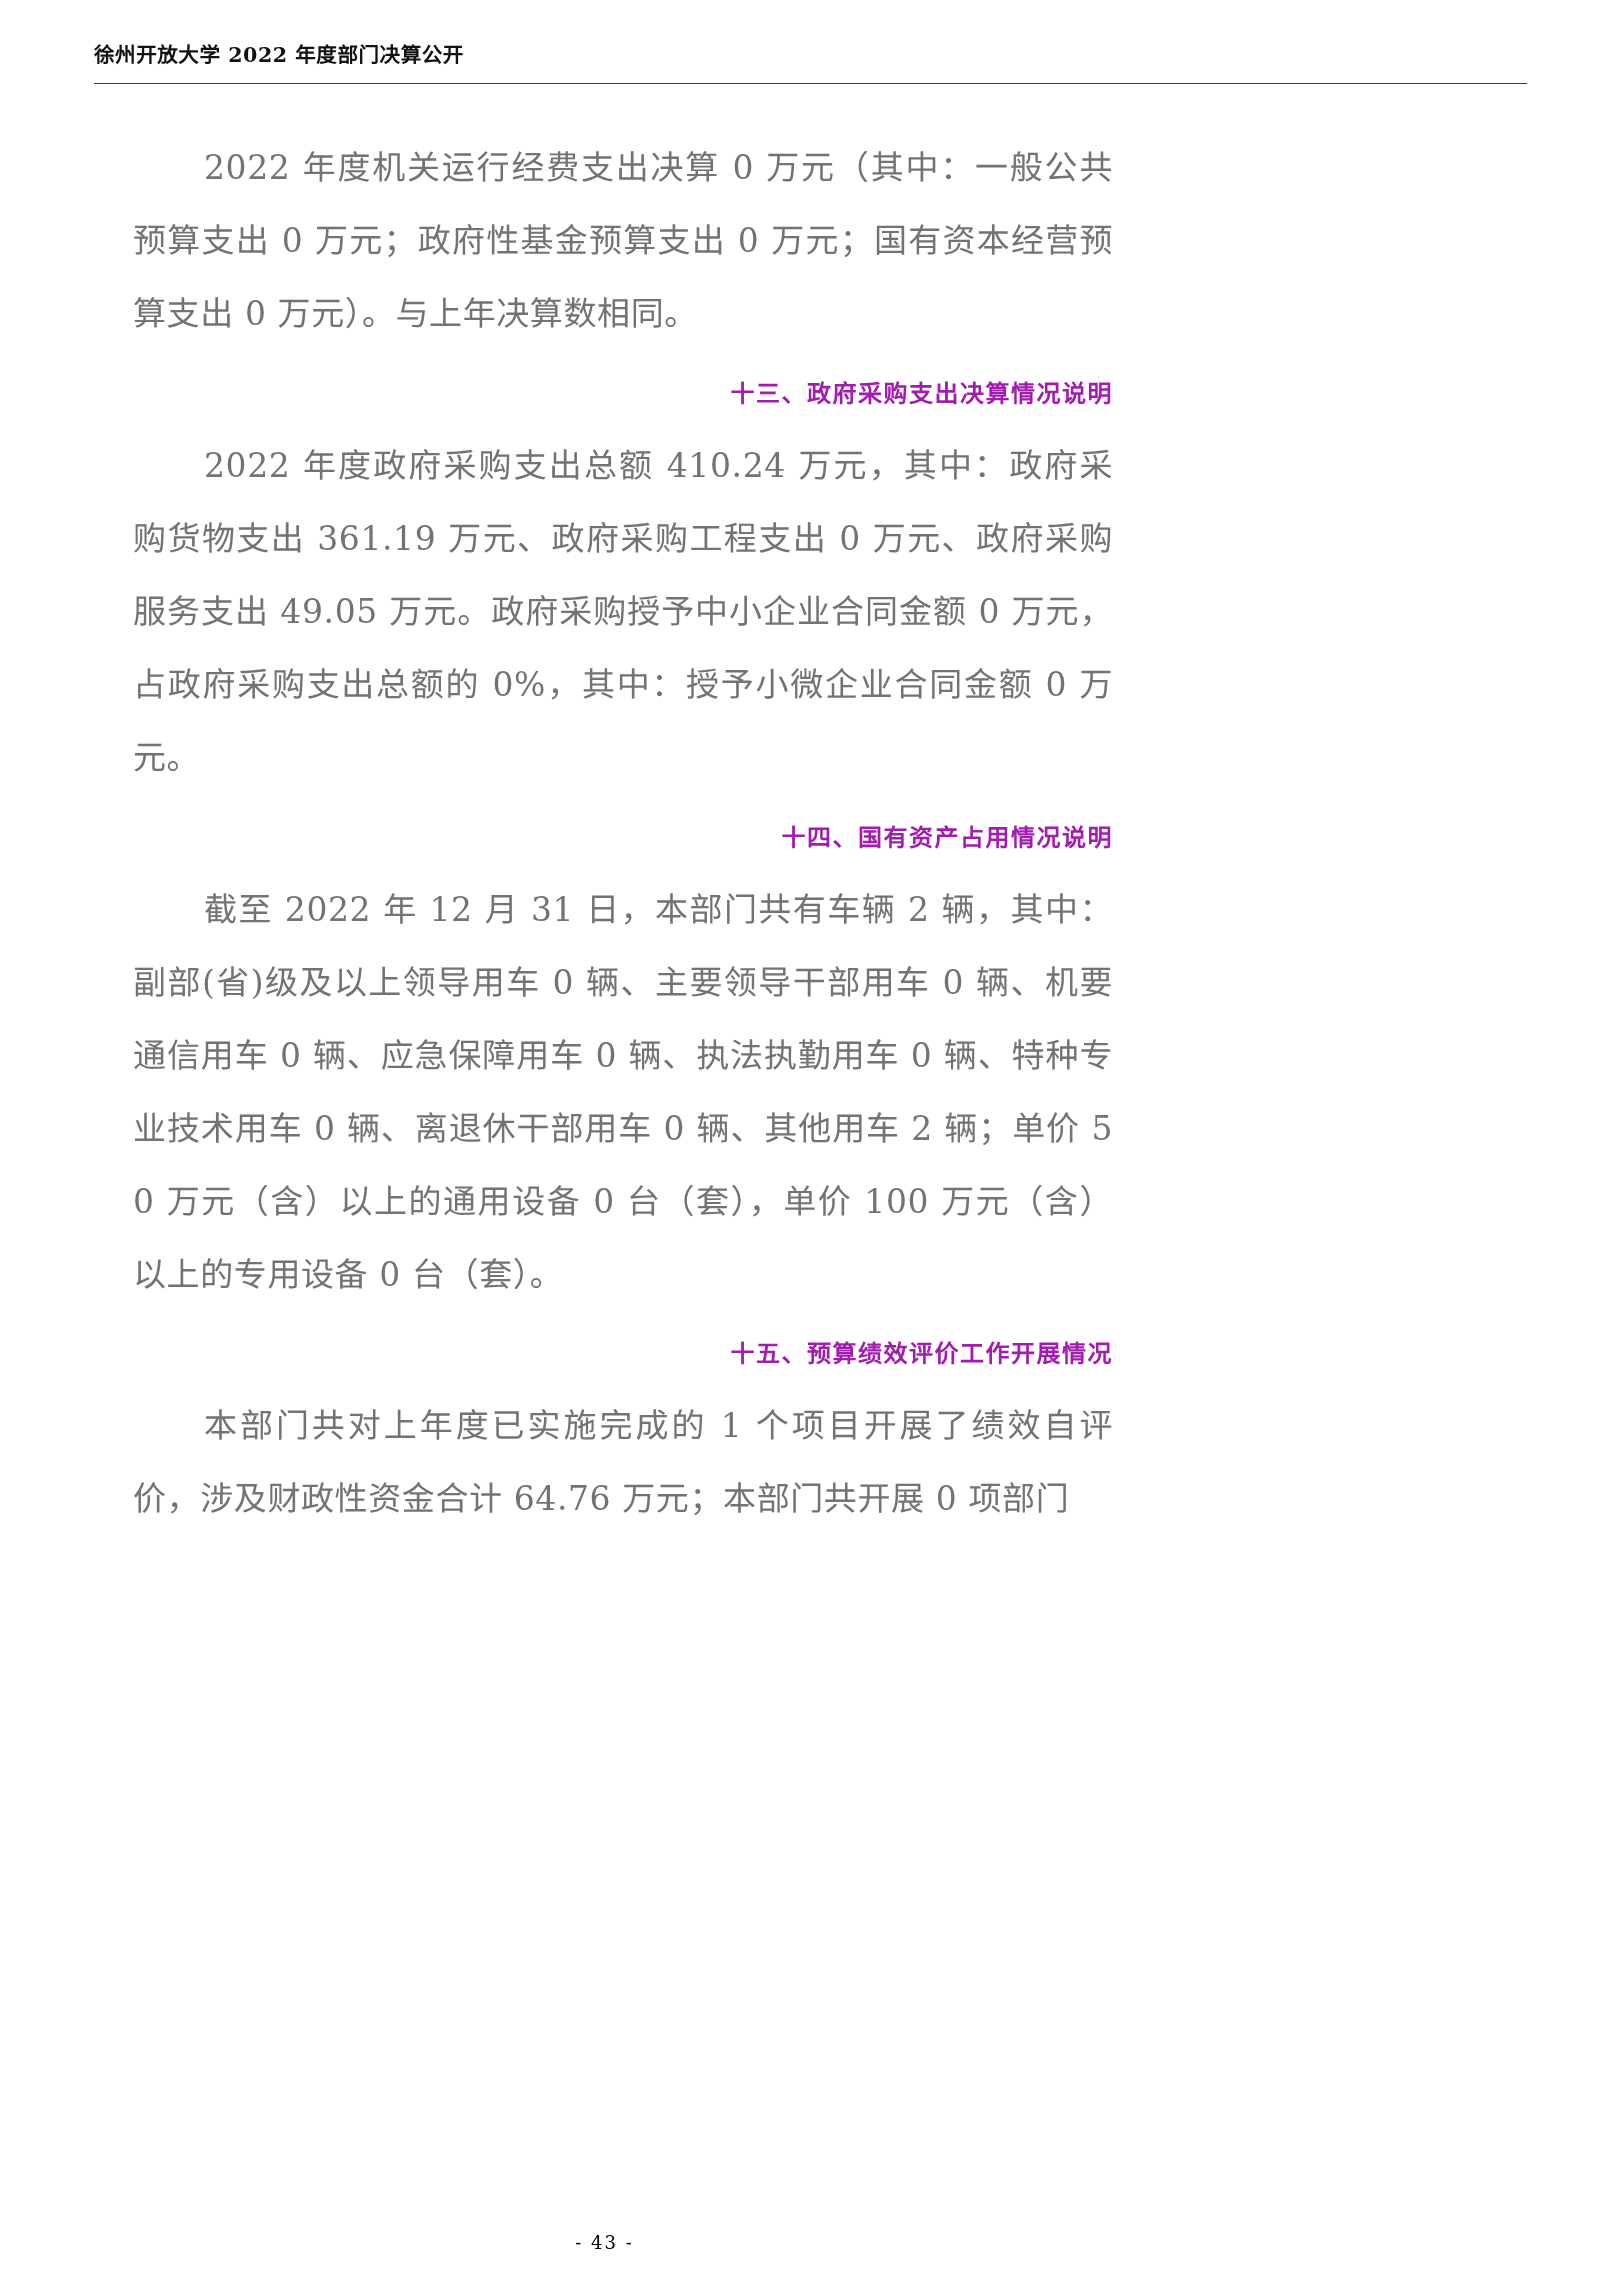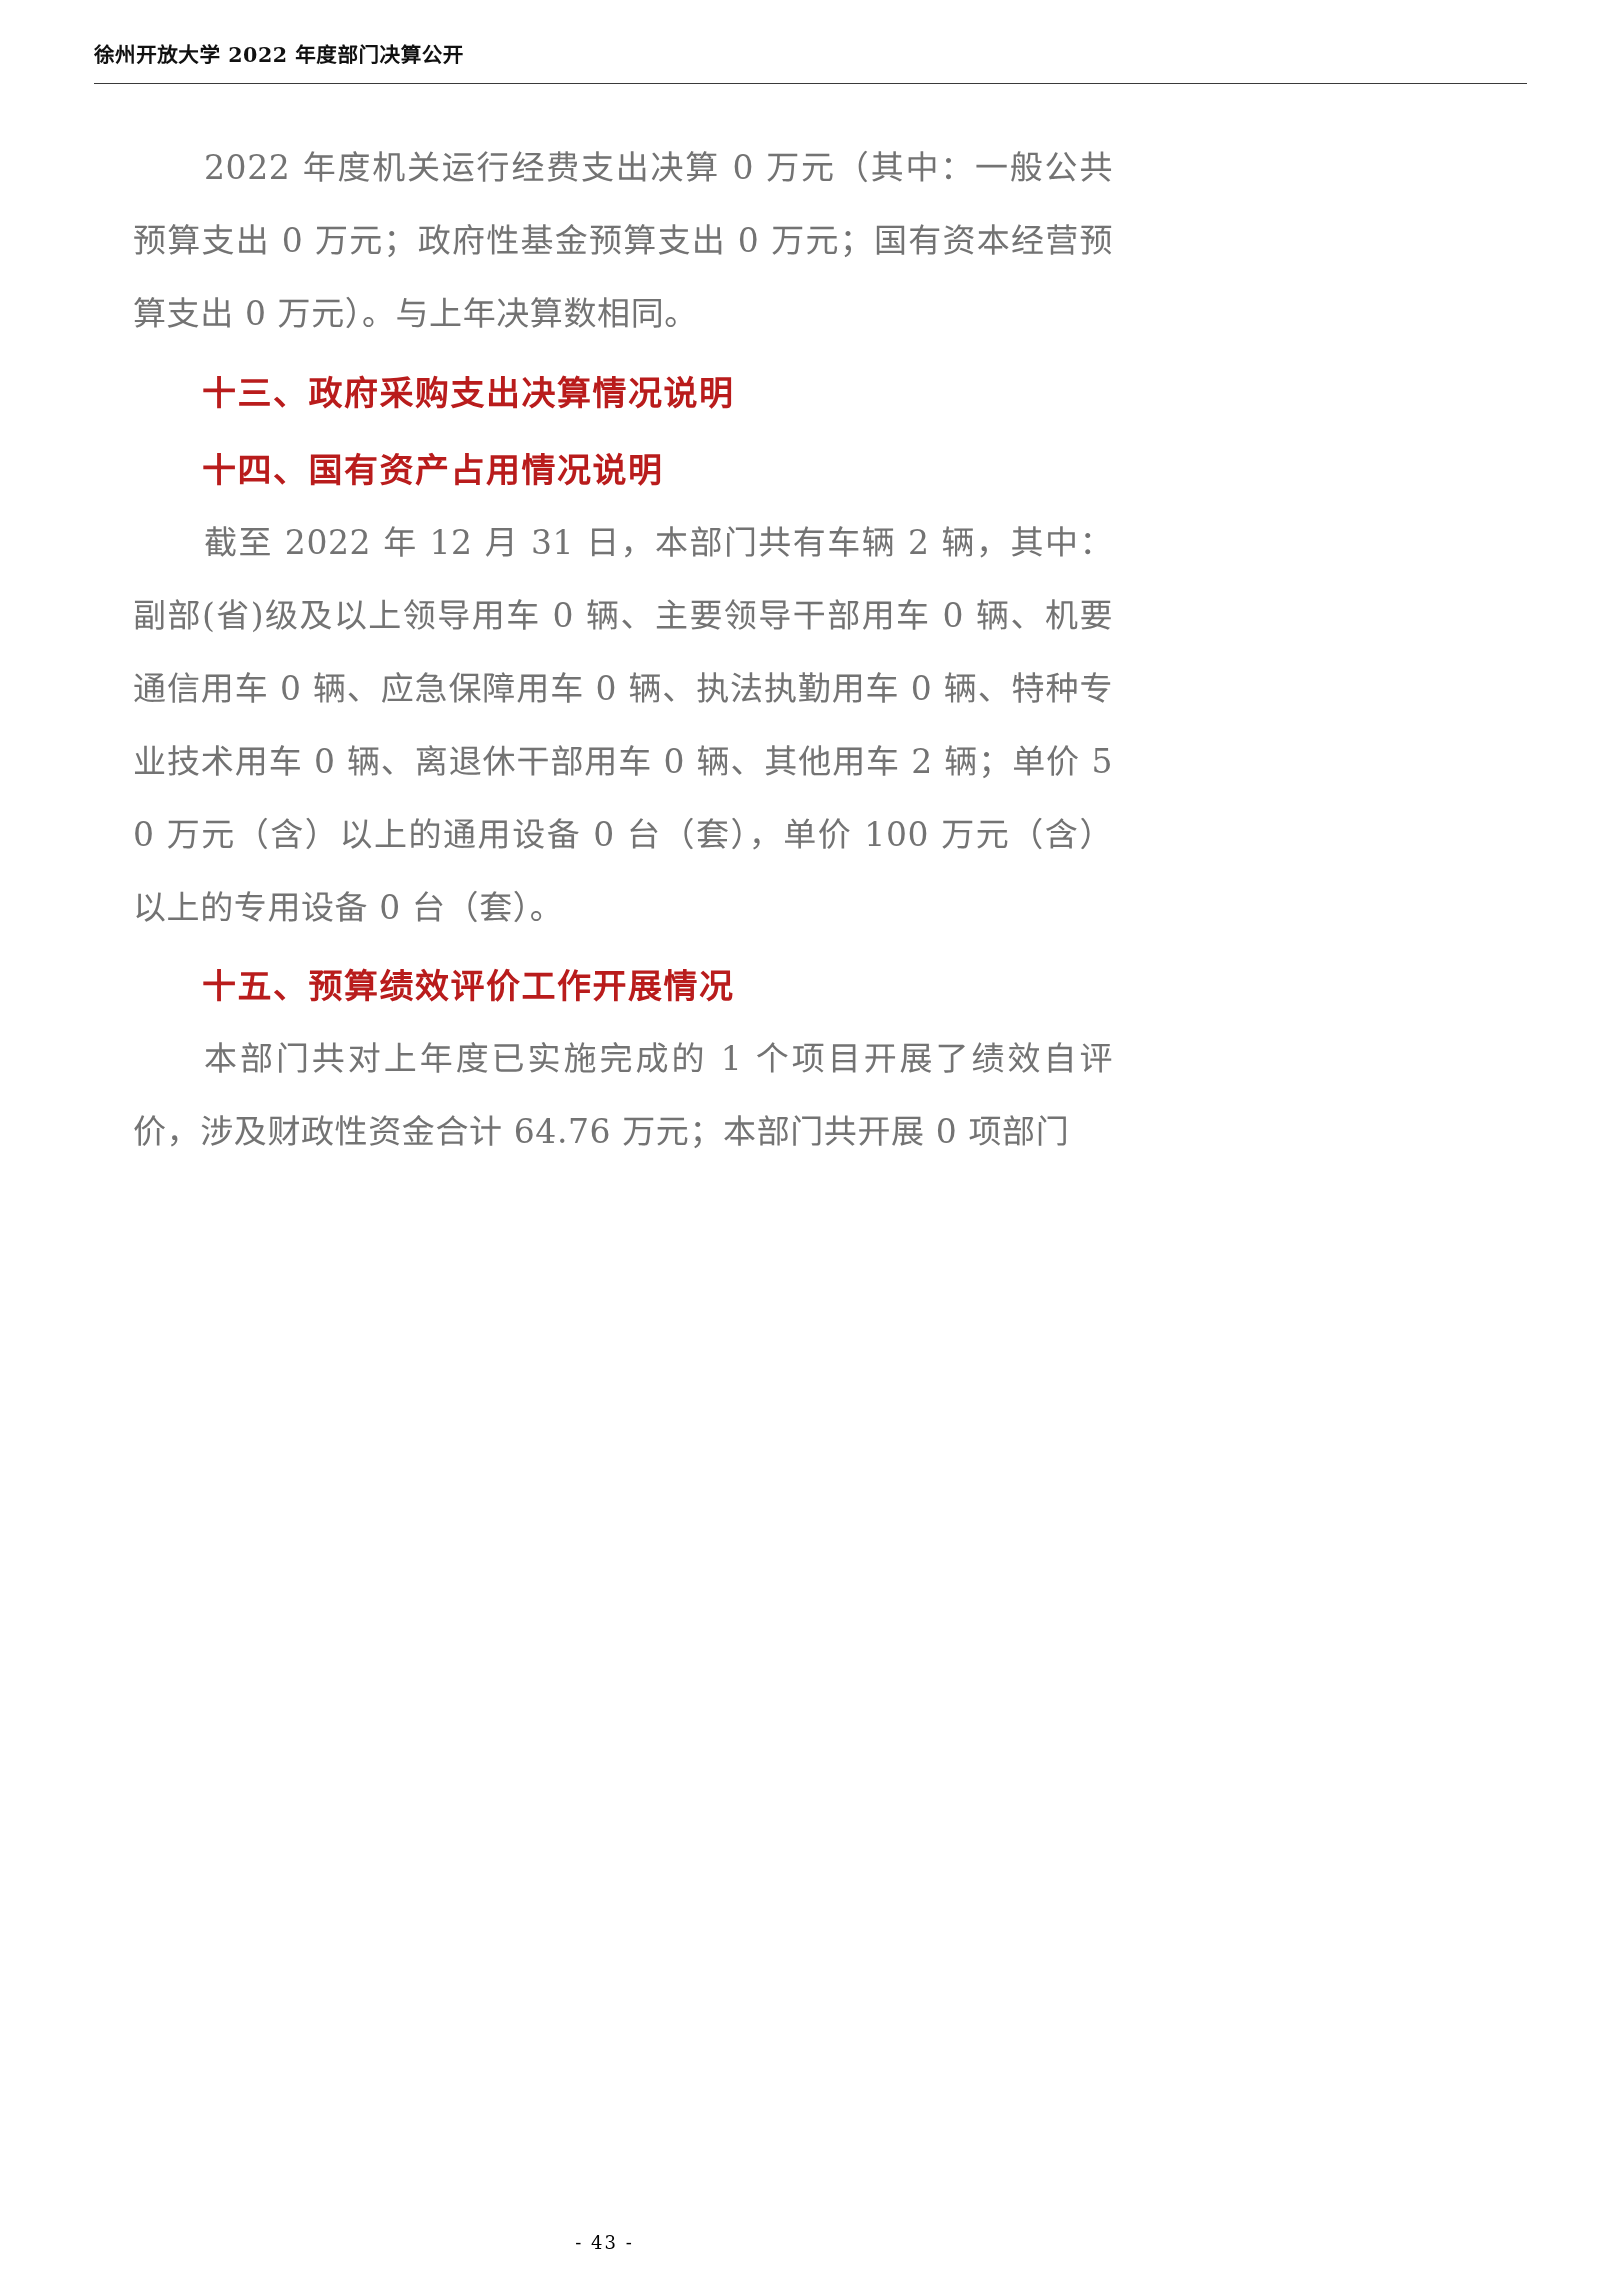--- a/index.html
+++ b/index.html
@@ -45,27 +45,28 @@
   
   .content {
     position: absolute;
     top: 116px;
     left: 133px;
     width: 980px;
   }
 
   .section-heading {
     font-family: "DejaVu Serif", "Liberation Serif", serif;
-    font-size: 34px;
+    font-size: 24px;
     font-weight: 700;
     line-height: 67px;
     letter-spacing: 1.5px;
     text-indent: 69px;
     margin: 9.8px 0 2px 0;
-    color: #b91c1c;
+    color: #a21caf;
+    text-align: right;
   }
 
   .para {
     font-family: "DejaVu Serif", "Liberation Serif", serif;
     font-size: 33px;
     line-height: 73px;
     letter-spacing: 0.6px;
     text-indent: 71px;
     text-align: justify;
     text-justify: inter-character;
@@ -104,20 +105,21 @@
   <div class="page-header">
     <div class="page-header-title">徐州开放大学 2022 年度部门决算公开</div>
   </div>
 
   <div class="content">
 
     <p class="para">2022 年度机关运行经费支出决算 0 万元（其中：一般公共预算支出 0 万元；政府性基金预算支出 0 万元；国有资本经营预算支出 0 万元）。与上年决算数相同。</p>
 
     <h2 class="section-heading">十三、政府采购支出决算情况说明</h2>
 
+    <p class="para">2022 年度政府采购支出总额 410.24 万元，其中：政府采购货物支出 361.19 万元、政府采购工程支出 0 万元、政府采购服务支出 49.05 万元。政府采购授予中小企业合同金额 0 万元，占政府采购支出总额的 0%，其中：授予小微企业合同金额 0 万元。</p>
 
     <h2 class="section-heading">十四、国有资产占用情况说明</h2>
 
     <p class="para">截至 2022 年 12 月 31 日，本部门共有车辆 2 辆，其中：副部(省)级及以上领导用车 0 辆、主要领导干部用车 0 辆、机要通信用车 0 辆、应急保障用车 0 辆、执法执勤用车 0 辆、特种专业技术用车 0 辆、离退休干部用车 0 辆、其他用车 2 辆；单价 50 万元（含）以上的通用设备 0 台（套），单价 100 万元（含）以上的专用设备 0 台（套）。</p>
 
     <h2 class="section-heading">十五、预算绩效评价工作开展情况</h2>
 
 
     <p class="para">本部门共对上年度已实施完成的 1 个项目开展了绩效自评价，涉及财政性资金合计 64.76 万元；本部门共开展 0 项部门</p>
 

